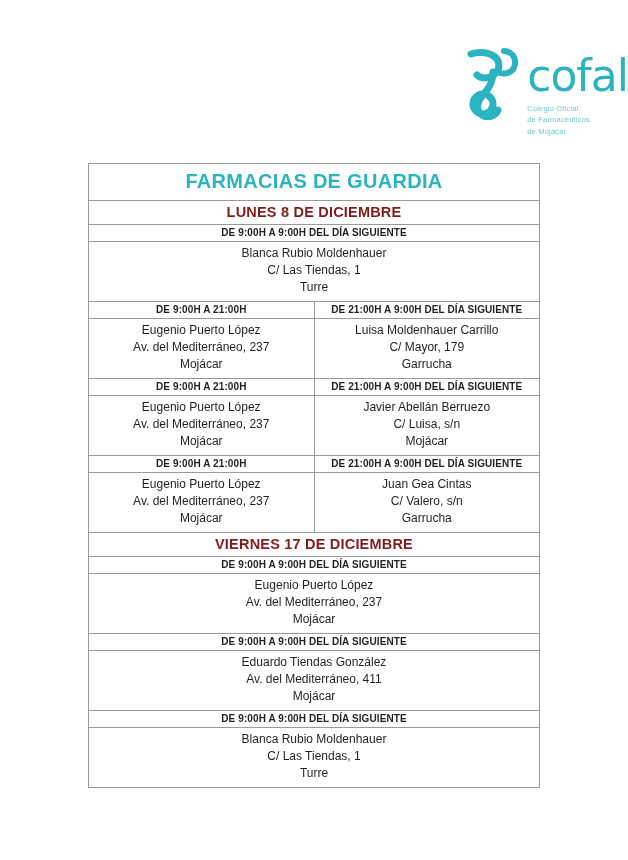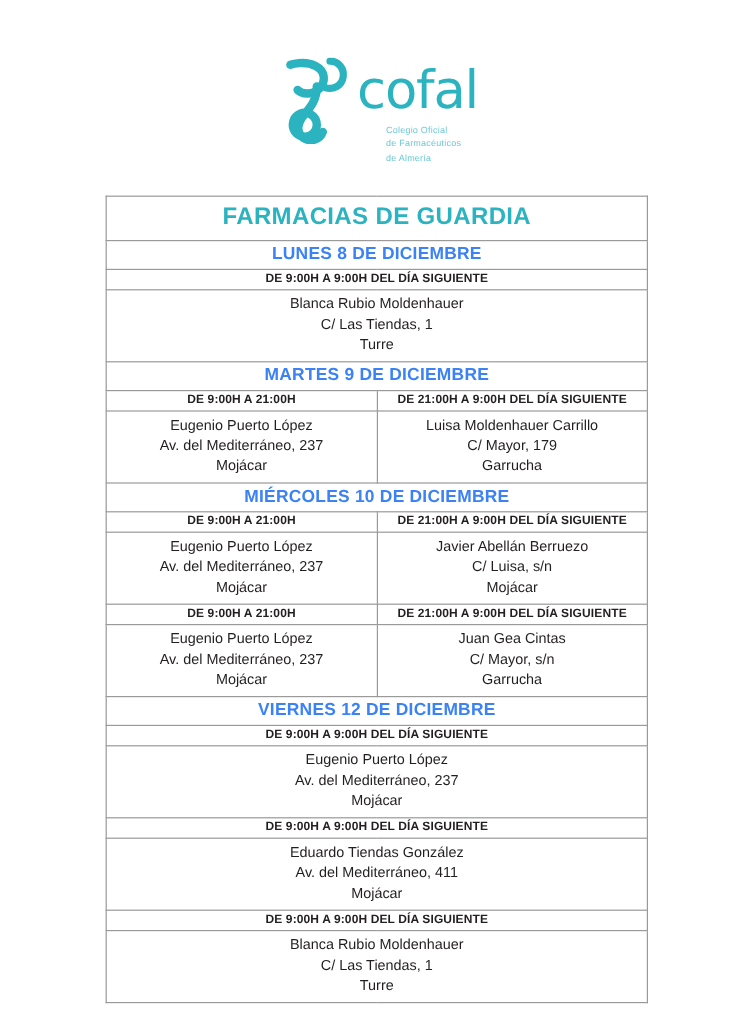--- a/index.html
+++ b/index.html
@@ -18,21 +18,21 @@
     width: 628px;
     height: 860px;
     position: relative;
     box-sizing: border-box;
   }
 
   
   .logo-block {
     padding-top: 48px;
     display: flex;
-    justify-content: center;
+    justify-content: flex-end;
     align-items: flex-start;
   }
   .logo-inner {
     display: flex;
     align-items: flex-start;
     gap: 6px;
   }
   .logo-mark {
     width: 62px;
     height: 72px;
@@ -52,21 +52,20 @@
     letter-spacing: -1px;
     color: #2bb3c0;
     line-height: 1;
   }
   .logo-sub {
     margin-top: 5px;
     font-size: 7.5px;
     line-height: 1.5;
     color: #6fc9d4;
     letter-spacing: .2px;
-    margin-left: 24px;
   }
 
   
   .table-wrap {
     margin: 26px auto 0 auto;
     width: 452px;
   }
   table.sched {
     width: 100%;
     border-collapse: collapse;
@@ -81,21 +80,21 @@
   .title-cell {
     font-size: 20px;
     font-weight: bold;
     color: #2bb3c0;
     letter-spacing: .3px;
     padding: 6px 0 7px 0 !important;
   }
   .day-cell {
     font-size: 14.5px;
     font-weight: bold;
-    color: #3b82f6;
+    color: #7f1d1d;
     letter-spacing: .2px;
     padding: 3px 0 4px 0 !important;
   }
   .hours-cell {
     font-size: 10px;
     font-weight: bold;
     color: #231f20;
     letter-spacing: .1px;
     padding: 2px 0 3px 0 !important;
   }
@@ -123,21 +122,21 @@
           <path d="M45 3 C52 3 57 9 56 16 C55 24 47 27 41 25" fill="none" stroke="#2bb3c0" stroke-width="6" stroke-linecap="round"></path>
           <path d="M34 24 C34 35 29 41 24 47 C18 54 16 62 23 67 C29 71 37 68 39 62" fill="none" stroke="#2bb3c0" stroke-width="7" stroke-linecap="round"></path>
           <circle cx="24" cy="56" r="10" fill="none" stroke="#2bb3c0" stroke-width="7"></circle>
         </svg>
       </div>
       <div class="logo-text-wrap">
         <div class="logo-word">cofal</div>
         <div class="logo-sub">
           <div>Colegio Oficial</div>
           <div>de Farmacéuticos</div>
-          <div>de  Almería</div>
+          <div>de  Mojácar</div>
         </div>
       </div>
     </div>
   </div>
 
   <div class="table-wrap">
     <table class="sched">
       <tbody id="sched-body">
           <tr>
             <td class="title-cell" colspan="2">FARMACIAS DE GUARDIA</td>
@@ -149,42 +148,36 @@
             <td class="hours-cell" colspan="2">DE 9:00H A 9:00H DEL DÍA SIGUIENTE</td>
           </tr>
           <tr>
             <td class="entry-cell" colspan="2">
               <div>Blanca Rubio Moldenhauer</div>
               <div>C/ Las Tiendas, 1</div>
               <div>Turre</div>
             </td>
           </tr>
           <tr>
-            <td class="day-cell" colspan="2">MARTES 9 DE DICIEMBRE</td>
-          </tr>
-          <tr>
             <td class="hours-cell">DE 9:00H A 21:00H</td>
             <td class="hours-cell">DE 21:00H A 9:00H DEL DÍA SIGUIENTE</td>
           </tr>
           <tr>
             <td class="entry-cell">
               <div>Eugenio Puerto López</div>
               <div>Av. del Mediterráneo, 237</div>
               <div>Mojácar</div>
             </td>
             <td class="entry-cell">
               <div>Luisa Moldenhauer Carrillo</div>
               <div>C/ Mayor, 179</div>
               <div>Garrucha</div>
             </td>
           </tr>
           <tr>
-            <td class="day-cell" colspan="2">MIÉRCOLES 10 DE DICIEMBRE</td>
-          </tr>
-          <tr>
             <td class="hours-cell">DE 9:00H A 21:00H</td>
             <td class="hours-cell">DE 21:00H A 9:00H DEL DÍA SIGUIENTE</td>
           </tr>
           <tr>
             <td class="entry-cell">
               <div>Eugenio Puerto López</div>
               <div>Av. del Mediterráneo, 237</div>
               <div>Mojácar</div>
             </td>
             <td class="entry-cell">
@@ -198,26 +191,26 @@
             <td class="hours-cell">DE 21:00H A 9:00H DEL DÍA SIGUIENTE</td>
           </tr>
           <tr>
             <td class="entry-cell">
               <div>Eugenio Puerto López</div>
               <div>Av. del Mediterráneo, 237</div>
               <div>Mojácar</div>
             </td>
             <td class="entry-cell">
               <div>Juan Gea Cintas</div>
-              <div>C/ Mayor, s/n</div>
+              <div>C/ Valero, s/n</div>
               <div>Garrucha</div>
             </td>
           </tr>
           <tr>
-            <td class="day-cell" colspan="2">VIERNES 12 DE DICIEMBRE</td>
+            <td class="day-cell" colspan="2">VIERNES 17 DE DICIEMBRE</td>
           </tr>
           <tr>
             <td class="hours-cell" colspan="2">DE 9:00H A 9:00H DEL DÍA SIGUIENTE</td>
           </tr>
           <tr>
             <td class="entry-cell" colspan="2">
               <div>Eugenio Puerto López</div>
               <div>Av. del Mediterráneo, 237</div>
               <div>Mojácar</div>
             </td>

